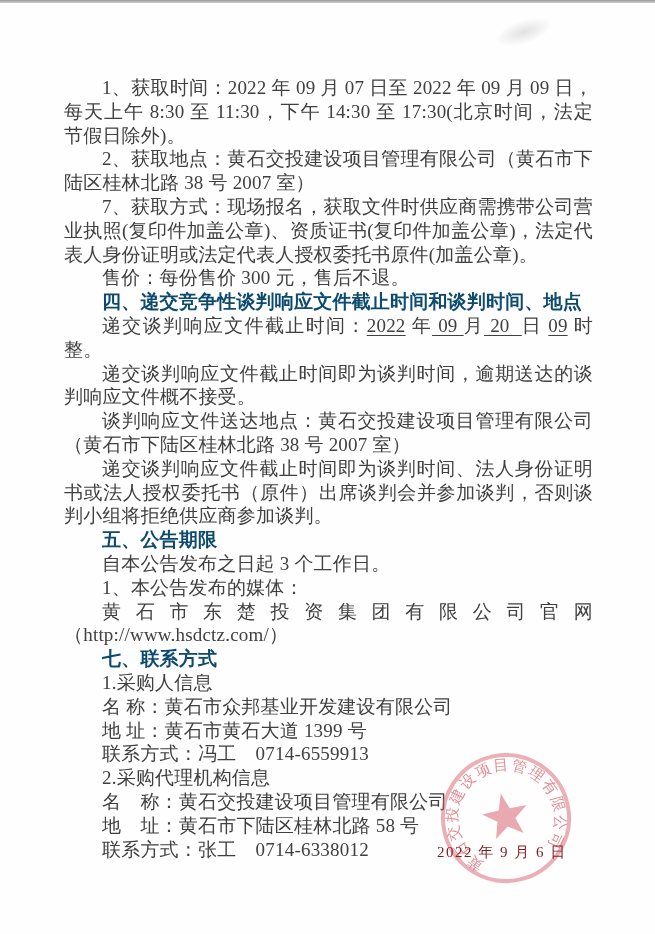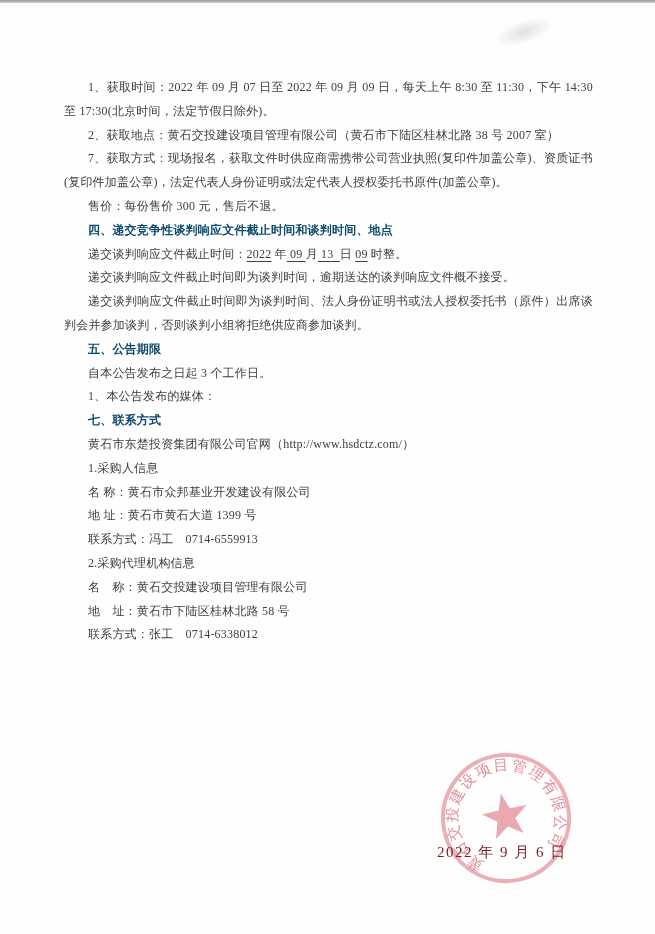--- a/index.html
+++ b/index.html
@@ -20,21 +20,21 @@
     transform:rotate(-18deg);
   }
   .doc-body{
     position:absolute;left:0;top:0;width:655px;
     padding:76px 62px 0 64px;
     box-sizing:border-box;
     color:#404040;
   }
   .para{
     margin:0;
-    font-size:12px;
+    font-size:19px;
     line-height:23.8px;
     text-indent:2em;
     text-align:justify;
     letter-spacing:.2px;
   }
   .para.heading{font-weight:bold;color:#0c4a6e;}
   .para .u{text-decoration:underline;text-underline-offset:3px;white-space:pre;}
   .date-line{
     position:absolute;left:437px;top:843px;
     font-size:15px;letter-spacing:1.5px;color:#7f1d1d;
@@ -59,28 +59,29 @@
   <div class="scan-edge-top"></div>
   <div class="smudge"></div>
 
   <div class="doc-body">
 
   <p class="para body">1、获取时间：2022 年 09 月 07 日至 2022 年 09 月 09 日，每天上午 8:30 至 11:30，下午 14:30 至 17:30(北京时间，法定节假日除外)。</p>
       <p class="para body">2、获取地点：黄石交投建设项目管理有限公司（黄石市下陆区桂林北路 38 号 2007 室）</p>
       <p class="para body">7、获取方式：现场报名，获取文件时供应商需携带公司营业执照(复印件加盖公章)、资质证书(复印件加盖公章)，法定代表人身份证明或法定代表人授权委托书原件(加盖公章)。</p>
       <p class="para body">售价：每份售价 300 元，售后不退。</p>
       <p class="para heading">四、递交竞争性谈判响应文件截止时间和谈判时间、地点</p>
-      <p class="para blank_line"><span>递交谈判响应文件截止时间：</span><span class="u">2022</span><span> 年</span><span class="u"> 09 </span><span>月</span><span class="u"> 13  </span><span>日 </span><span class="u">09</span><span> 时整。</span></p>
+      <p class="para blank_line"><span>递交谈判响应文件截止时间：</span><span class="u">2022</span><span> 年</span><span class="u"> 09 </span><span>月</span><span class="u"> 20  </span><span>日 </span><span class="u">09</span><span> 时整。</span></p>
       <p class="para body">递交谈判响应文件截止时间即为谈判时间，逾期送达的谈判响应文件概不接受。</p>
+      <p class="para body">谈判响应文件送达地点：黄石交投建设项目管理有限公司（黄石市下陆区桂林北路 38 号 2007 室）</p>
       <p class="para body">递交谈判响应文件截止时间即为谈判时间、法人身份证明书或法人授权委托书（原件）出席谈判会并参加谈判，否则谈判小组将拒绝供应商参加谈判。</p>
       <p class="para heading">五、公告期限</p>
       <p class="para body">自本公告发布之日起 3 个工作日。</p>
       <p class="para body">1、本公告发布的媒体：</p>
+      <p class="para body">黄石市东楚投资集团有限公司官网（http://www.hsdctz.com/）</p>
       <p class="para heading">七、联系方式</p>
-      <p class="para body">黄石市东楚投资集团有限公司官网（http://www.hsdctz.com/）</p>
       <p class="para body">1.采购人信息</p>
       <p class="para body">名 称：黄石市众邦基业开发建设有限公司</p>
       <p class="para body">地 址：黄石市黄石大道 1399 号</p>
       <p class="para body">联系方式：冯工　0714-6559913</p>
       <p class="para body">2.采购代理机构信息</p>
       <p class="para body">名　称：黄石交投建设项目管理有限公司</p>
       <p class="para body">地　址：黄石市下陆区桂林北路 58 号</p>
       <p class="para body">联系方式：张工　0714-6338012</p>
     </div>
 

